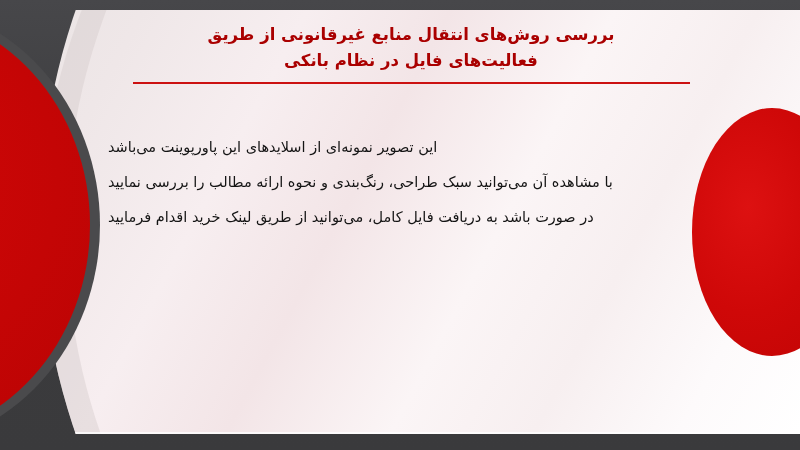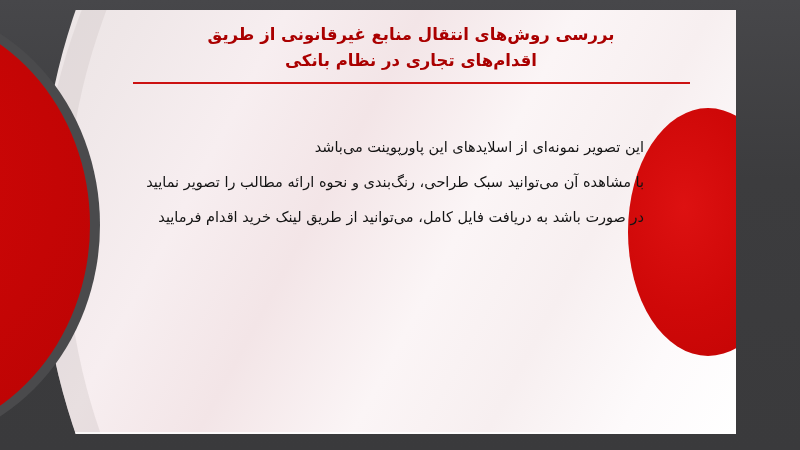--- a/index.html
+++ b/index.html
@@ -23,21 +23,21 @@
     position: absolute;
     inset: 0;
     background: linear-gradient(180deg, #47474a 0%, #3c3c3e 40%, #3a3a3c 100%);
   }
 
   
   .panel {
     position: absolute;
     left: 0;
     top: 10px;
-    width: 736px;
+    width: 800px;
     height: 424px;
     overflow: hidden;
     background: linear-gradient(118deg,
         #e9e4e4 0%,
         #efe7e8 14%,
         #f7eef0 30%,
         #f3e5e7 44%,
         #fbf5f6 60%,
         #f7eff0 74%,
         #fdfafb 88%,
@@ -115,21 +115,21 @@
     height: 2px;
     background: #cc1111;
   }
 
   
   .body-block {
     position: absolute;
     right: 92px;
     top: 120px;
     width: 600px;
-    text-align: right;
+    text-align: left;
     direction: rtl;
   }
   .body-line {
     color: #141414;
     font-size: 14.5px;
     line-height: 35px;
     white-space: nowrap;
   }
 
   
@@ -161,28 +161,28 @@
       <div class="ribbon" style="left:-40px; top:-470px; width:1650px; height:1380px; border-width:0 0 0 14px; border-left-color:rgba(255,255,255,0.55);"></div>
       <div class="ribbon" style="left:40px; top:-500px; width:1720px; height:1440px; border-width:0 0 0 26px; border-left-color:rgba(212,203,205,0.45);"></div>
     </div>
 
     <div class="panel-bottom-hi"></div>
 
     <div class="red-right"></div>
 
     <div class="title-block">
       <div class="title-line">بررسی روش‌های انتقال منابع غیرقانونی از طریق</div>
-      <div class="title-line">اقدام‌های تجاری در نظام بانکی</div>
+      <div class="title-line">فعالیت‌های فایل در نظام بانکی</div>
     </div>
 
     <div class="title-rule"></div>
 
     <div class="body-block">
       <div class="body-line">این تصویر نمونه‌ای از اسلایدهای این پاورپوینت می‌باشد</div>
-      <div class="body-line">با مشاهده آن می‌توانید سبک طراحی، رنگ‌بندی و نحوه ارائه مطالب را تصویر نمایید</div>
+      <div class="body-line">با مشاهده آن می‌توانید سبک طراحی، رنگ‌بندی و نحوه ارائه مطالب را بررسی نمایید</div>
       <div class="body-line">در صورت باشد به دریافت فایل کامل، می‌توانید از طریق لینک خرید اقدام فرمایید</div>
     </div>
 
   </div>
 
   <div class="red-left-outline"></div>
   <div class="red-left"></div>
 
 </div>
 

